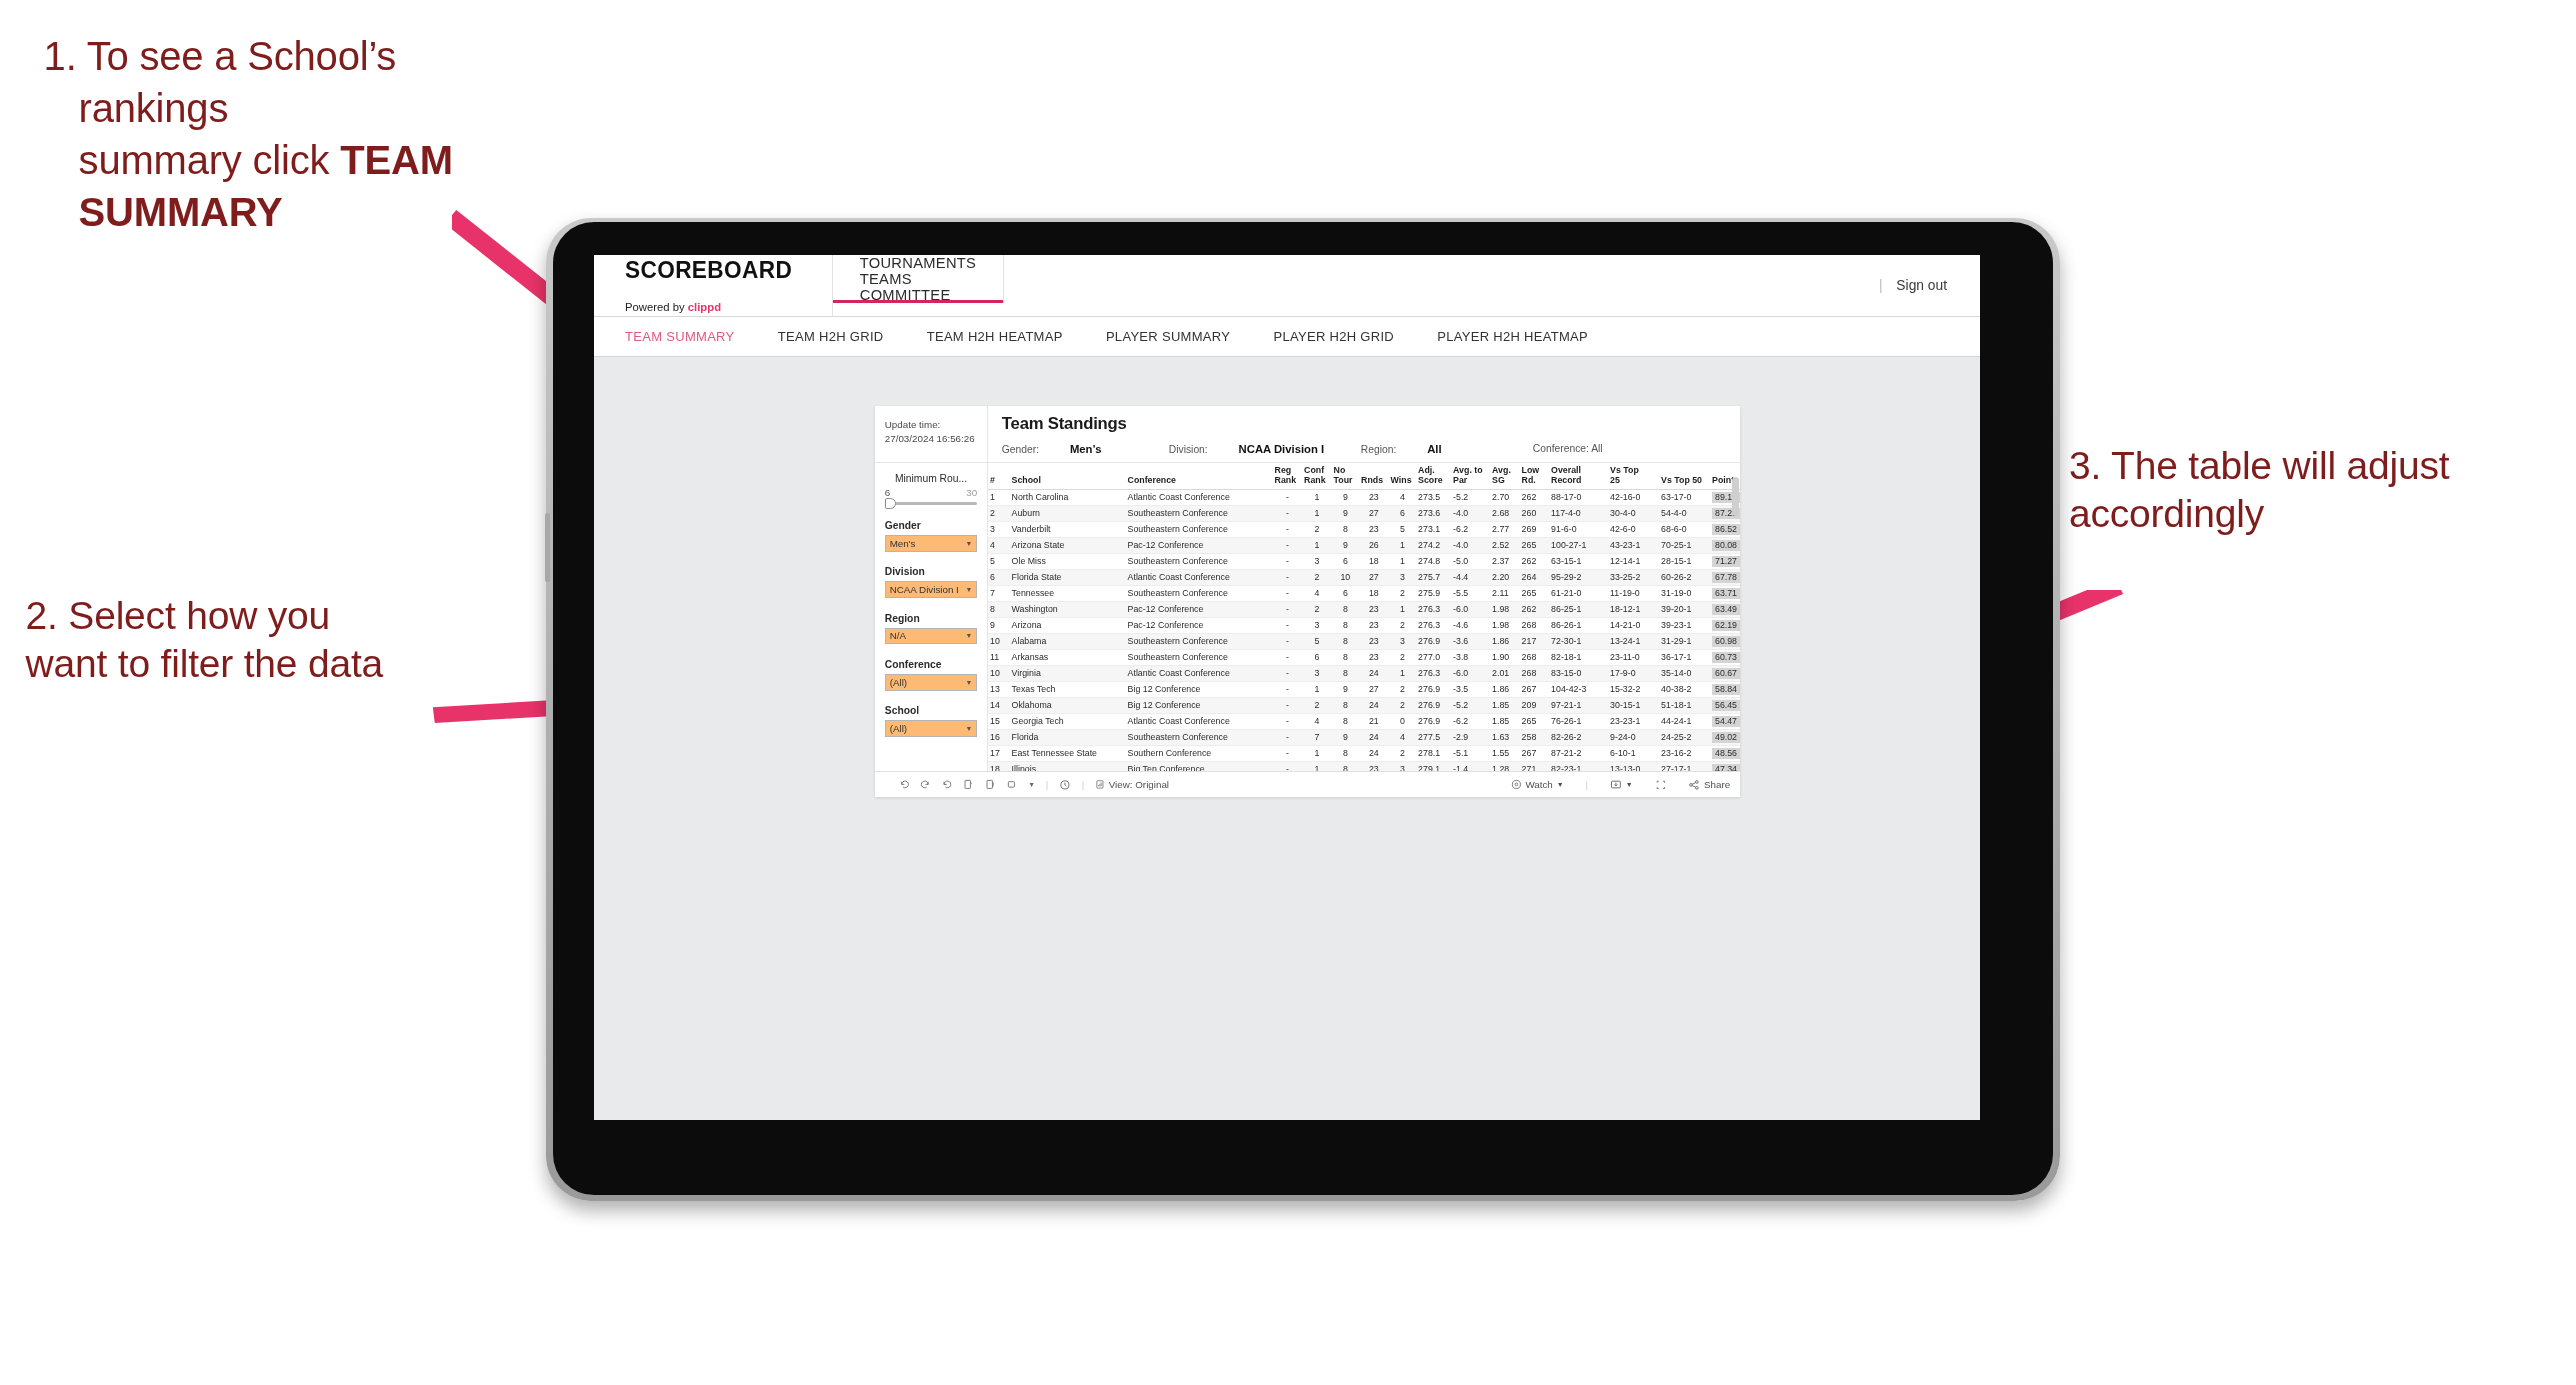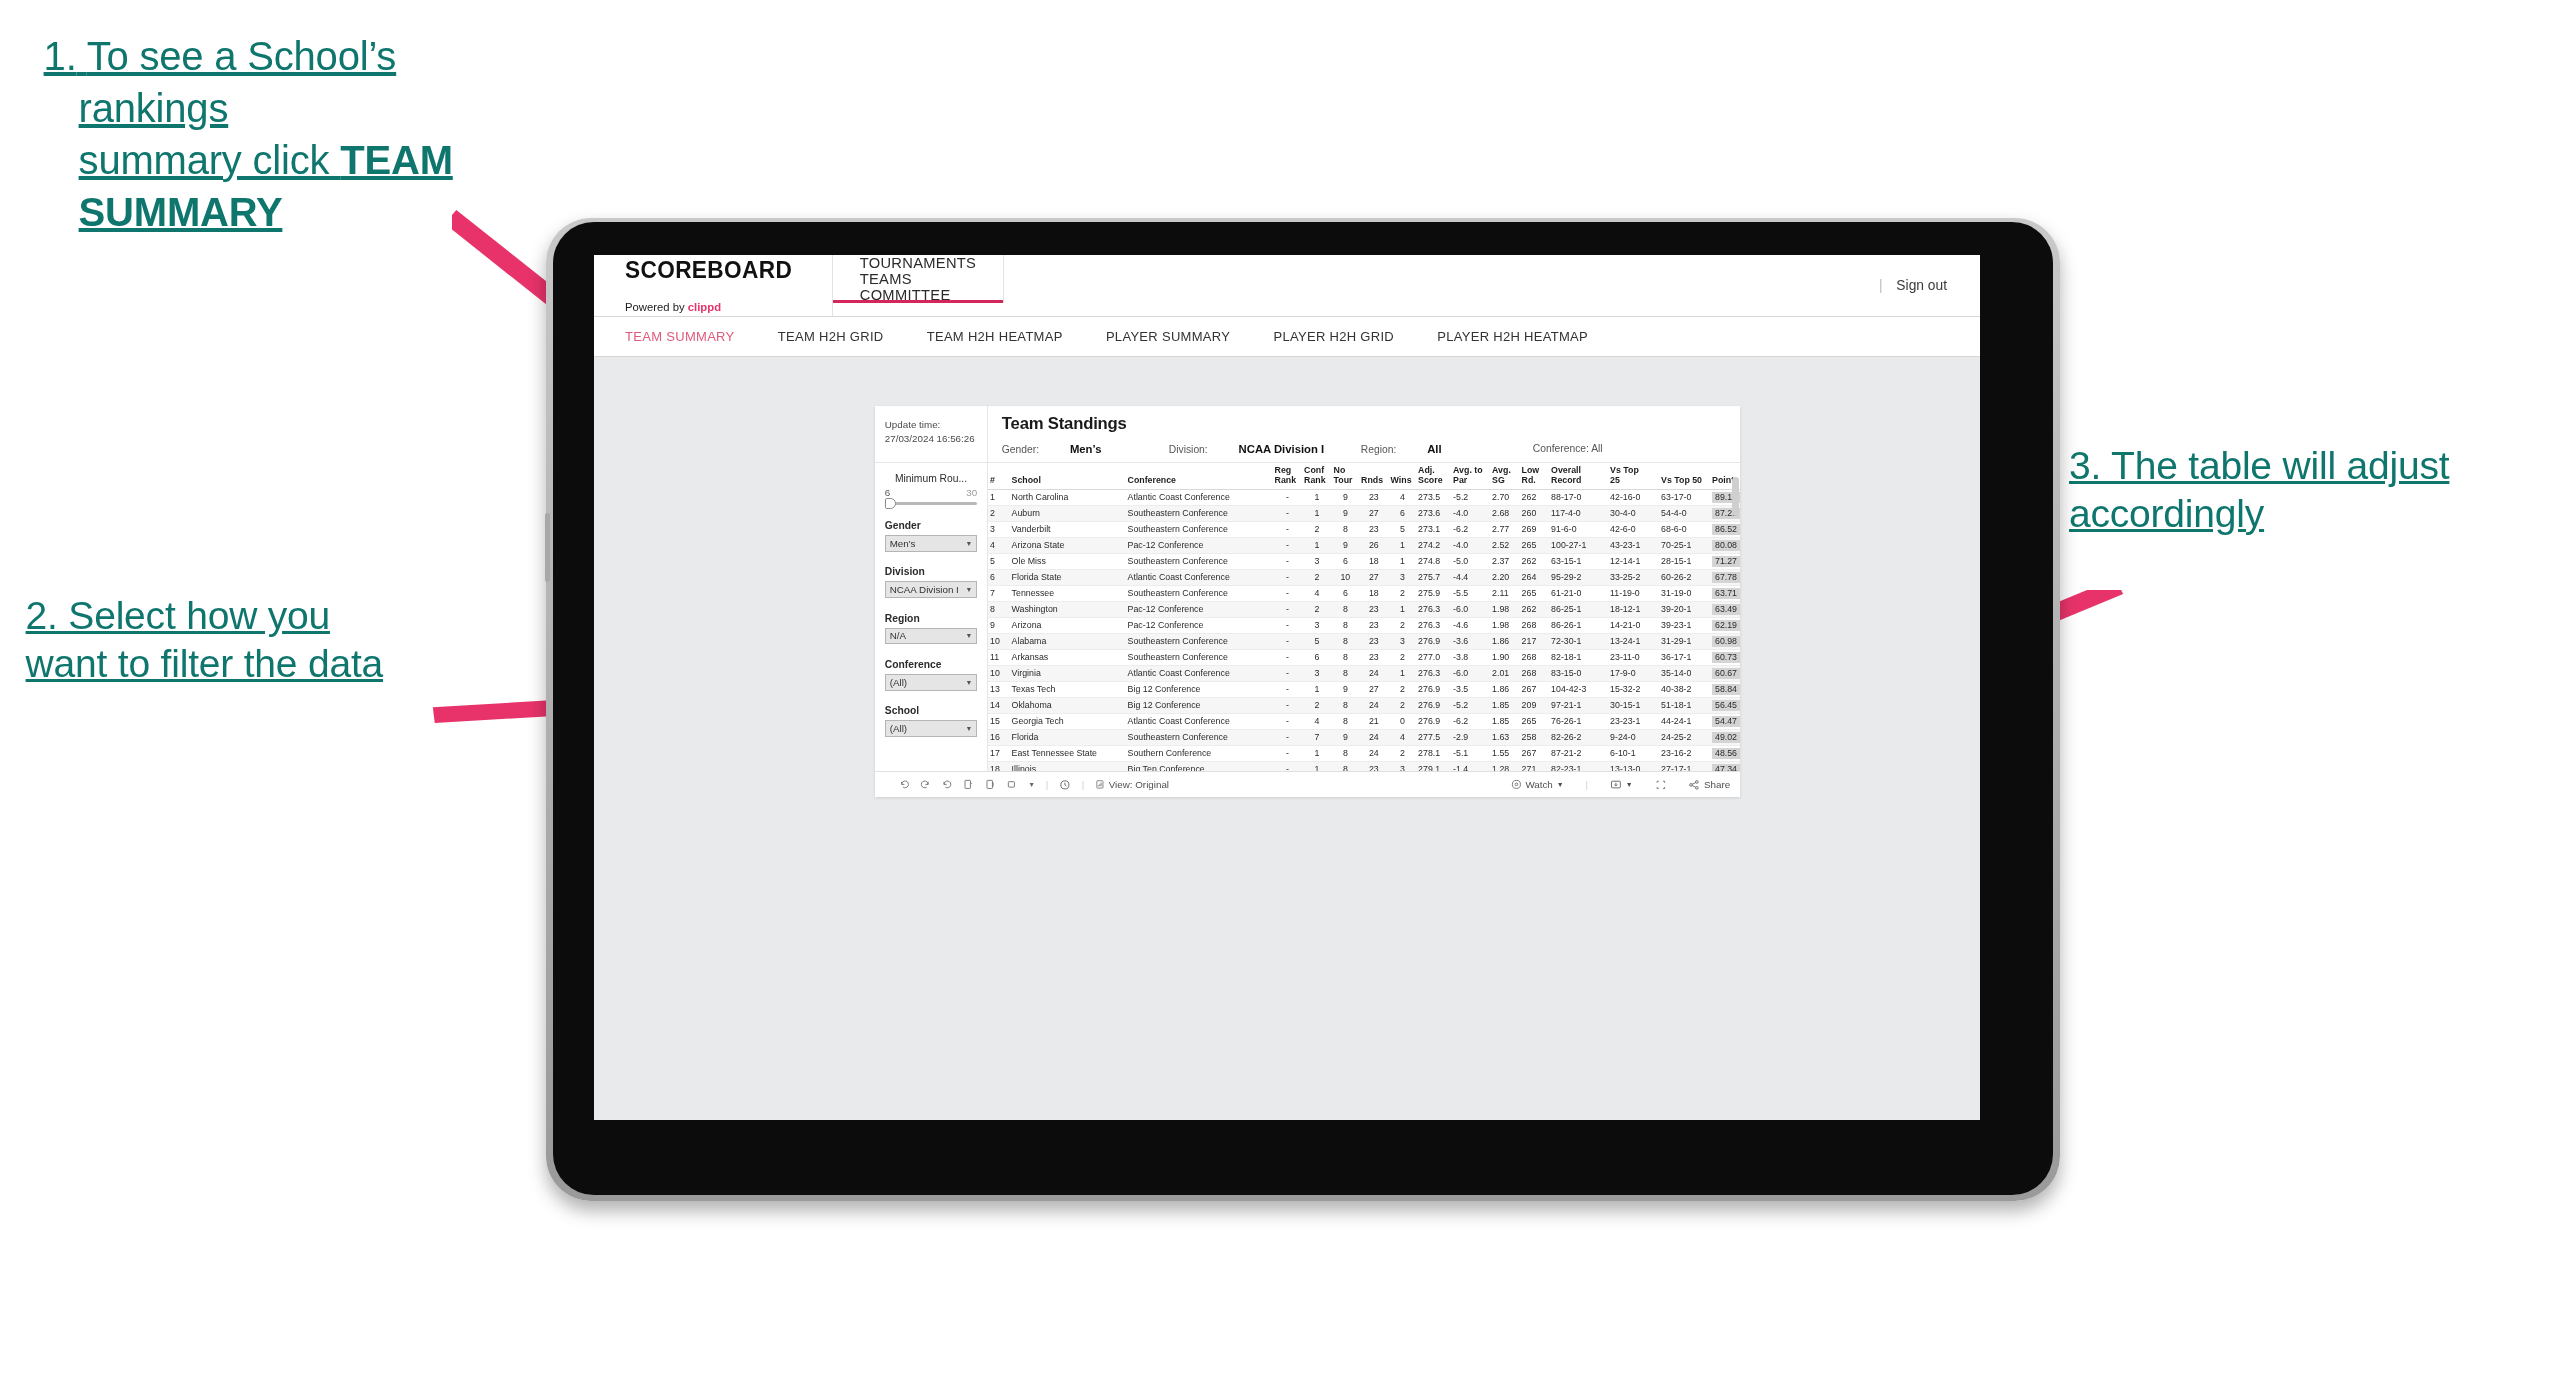--- a/index.html
+++ b/index.html
@@ -5,21 +5,21 @@
   * { box-sizing: border-box; margin: 0; padding: 0; }
   html, body {
     width: 2576px; height: 1386px;
     background: #ffffff;
     font-family: "Liberation Sans", sans-serif;
     overflow: hidden;
   }
   #root { position: relative; width: 2576px; height: 1386px; background: #fff; }
 
   
-  .callout { position: absolute; color: #0f766e; line-height: 1.30; text-decoration: underline; }
+  .callout { position: absolute; color: #7f1d1d; line-height: 1.30; }
   #callout-1 {
     left: 21.6px; top: 29.5px; width: 511px;
     font-size: 40px; letter-spacing: -0.2px;
   }
   #callout-1 .ind { padding-left: 57px; text-indent: -35px; display: block; }
   #callout-1 b { font-weight: bold; }
   #callout-2 {
     left: 25.6px; top: 592px; width: 393px;
     font-size: 39px; letter-spacing: -0.2px; line-height: 1.22;
   }
@@ -136,21 +136,21 @@
   .slider-vals { display: flex; justify-content: space-between; font-size: 9.8px; color: #555; }
   .slider-vals .hi { color: #9a9a9a; }
   .slider-track {
     position: relative; height: 3.9px; background: #b9b9b9; border-radius: 2px; margin-top: 3.9px;
   }
   .slider-knob {
     position: absolute; left: 0px; top: -3.9px; width: 10.8px; height: 11.8px;
     background: #fff; border: 1px solid #8b8b8b; border-radius: 2px 5.9px 5.9px 2px;
   }
   .sel {
-    height: 16.7px; border: 1px solid #b5b5b5; background: #e5e5e5;
+    height: 16.7px; border: 1px solid #b5b5b5; background: #fdba74;
     display: flex; align-items: center; padding: 0 3.9px;
     font-size: 9.8px; color: #333; position: relative; cursor: pointer;
   }
   .sel .caret { margin-left: auto; font-size: 6.9px; color: #555; }
 
   
   .tbl-wrap { flex: 1; overflow: hidden; position: relative; background: #fff; }
   table.standings { width: 100%; border-collapse: collapse; table-layout: fixed; }
   table.standings th {
     font-size: 8.8px; font-weight: bold; color: #1d1d1d; text-align: left;

